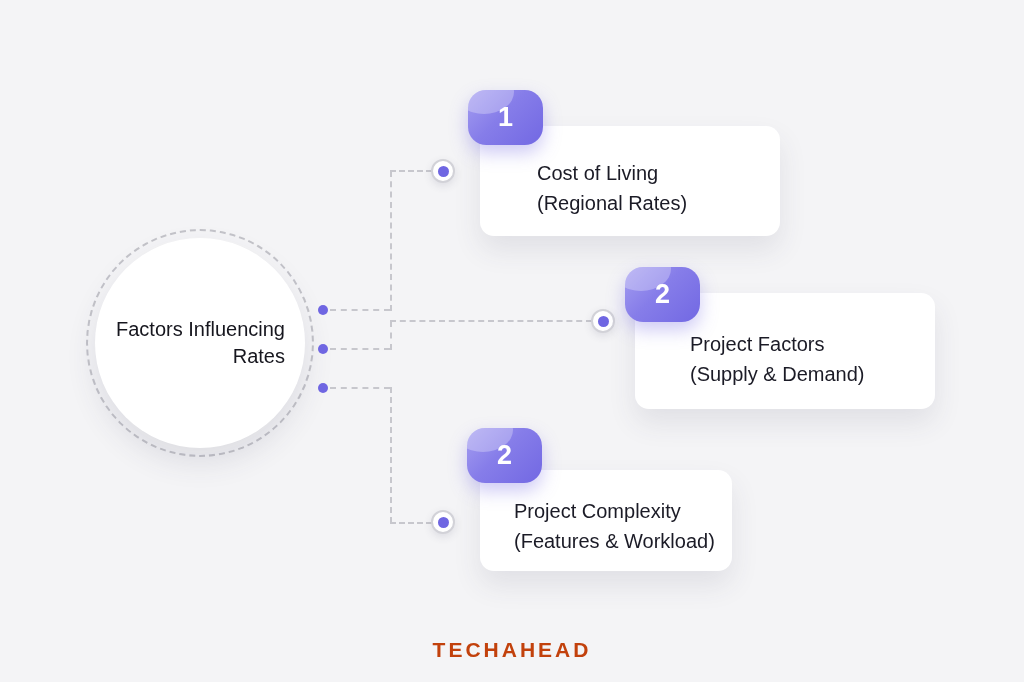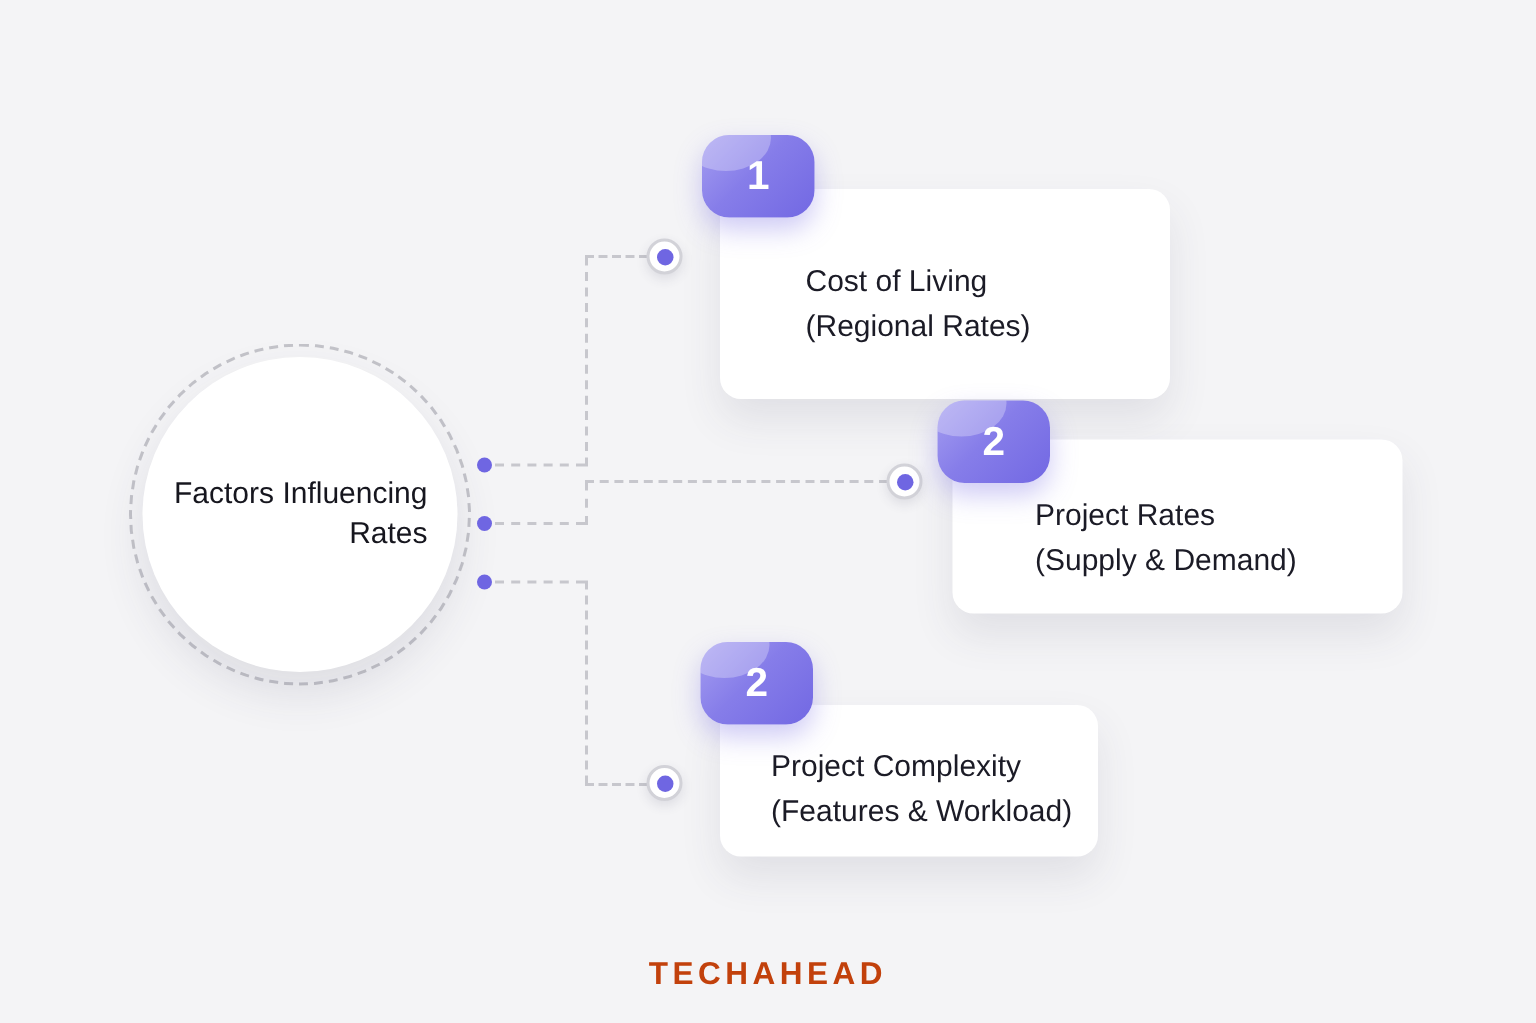--- a/index.html
+++ b/index.html
@@ -115,21 +115,21 @@
     border-radius: 14px;
     box-shadow: 0 14px 28px rgba(60,60,90,0.10);
     display: flex;
     flex-direction: column;
     justify-content: center;
     z-index: 2;
     color: #1b1b26;
     font-size: 20px;
     line-height: 1.5;
   }
-  .card-1 { left: 480px; top: 126px; width: 300px; height: 140px; padding-left: 57px; padding-top: 14px; }
+  .card-1 { left: 480px; top: 126px; width: 300px; height: 110px; padding-left: 57px; padding-top: 14px; }
   .card-2 { left: 635px; top: 293px; width: 300px; height: 116px; padding-left: 55px; padding-top: 16px; }
   .card-3 { left: 480px; top: 470px; width: 252px; height: 101px; padding-left: 34px; padding-top: 10px; }
 
   
   .brand {
     position: absolute;
     left: 0; right: 0;
     top: 638px;
     text-align: center;
     font-size: 21px;
@@ -176,21 +176,21 @@
   </div>
   <div class="badge" style="left:467px; top:428px;">
     <span>2</span>
   </div>
 
   <div class="card card-1">
     <div>Cost of Living</div>
     <div>(Regional Rates)</div>
   </div>
   <div class="card card-2">
-    <div>Project Rates</div>
+    <div>Project Factors</div>
     <div>(Supply &amp; Demand)</div>
   </div>
   <div class="card card-3">
     <div>Project Complexity</div>
     <div>(Features &amp; Workload)</div>
   </div>
 
   <div class="brand">TECHAHEAD</div>
 
 </div>

